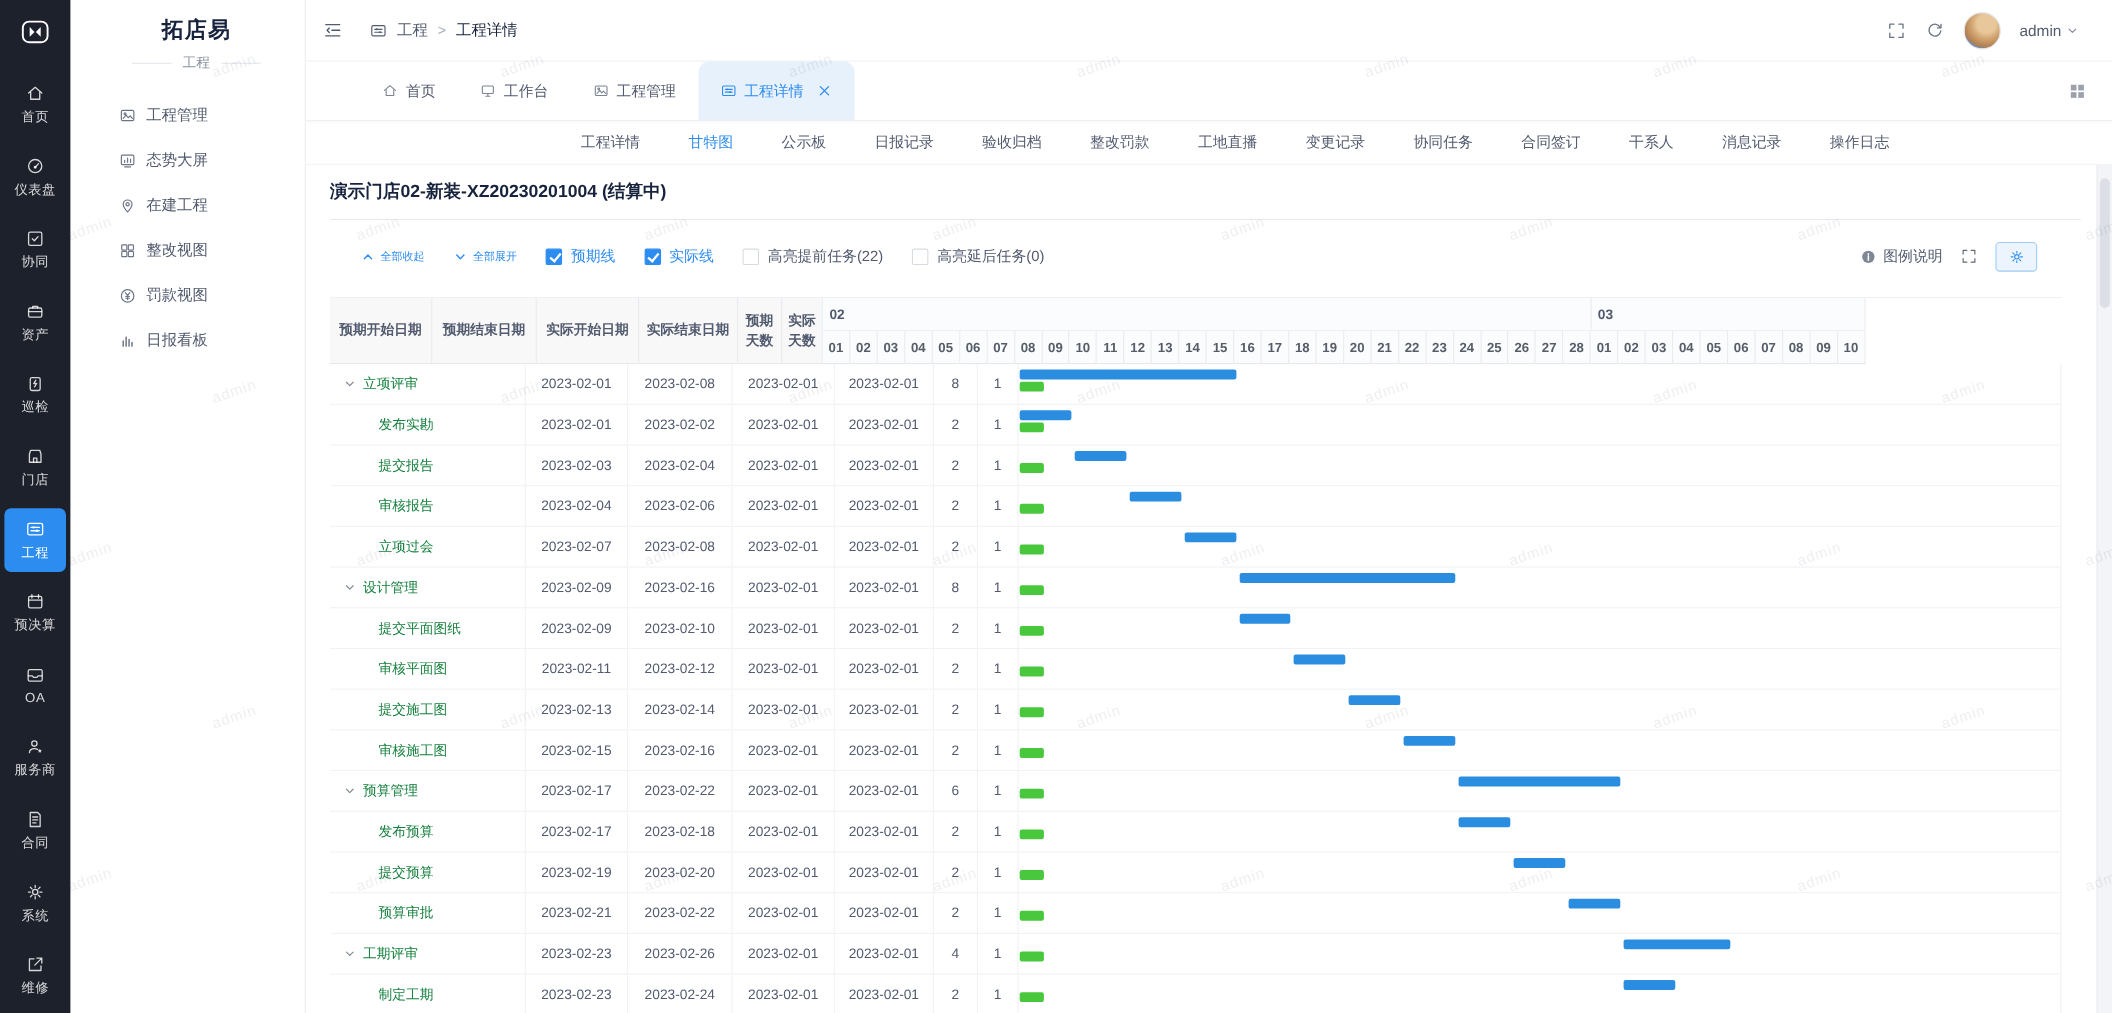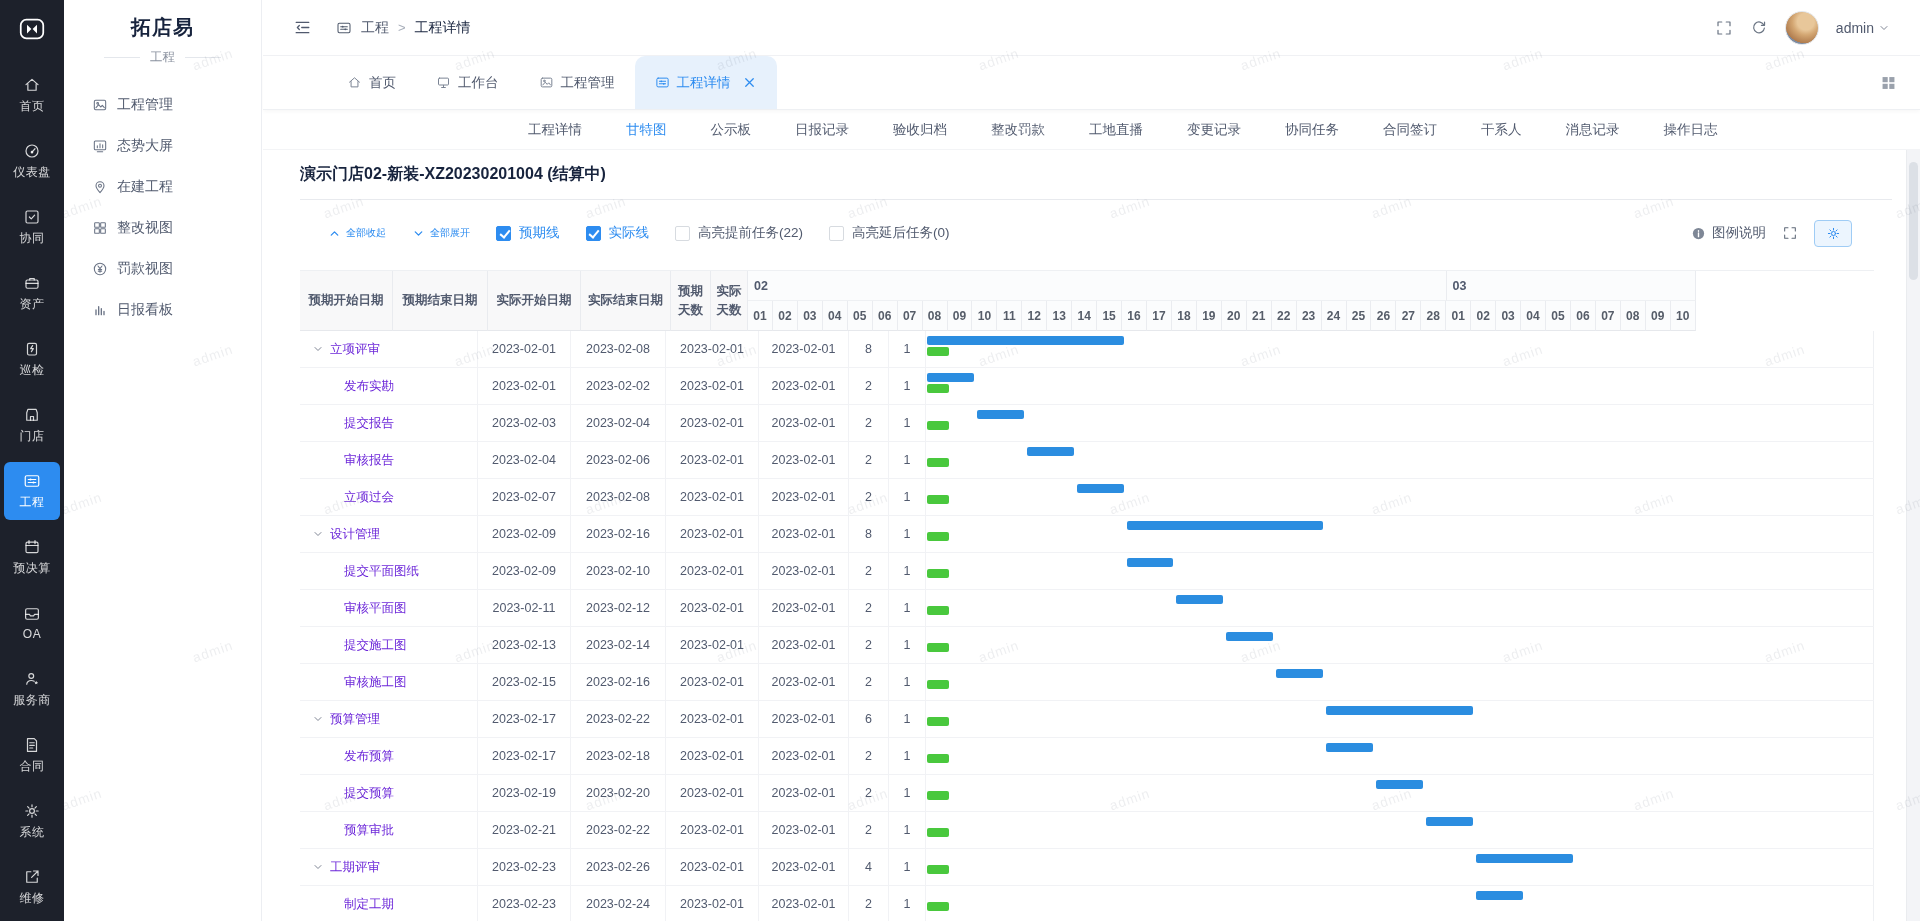--- a/index.html
+++ b/index.html
@@ -10,21 +10,21 @@
 
   
   .rail { position:absolute; left:0; top:0; bottom:0; width:64px; background:#1d212b; display:flex; flex-direction:column; align-items:center; z-index:2; }
   .rail-logo { height:58px; display:flex; align-items:center; justify-content:center; color:#fff; font-size:30px; width:100%; }
   .rail-item { width:56px; height:58px; margin-top:8px; border-radius:6px; display:flex; flex-direction:column; align-items:center; justify-content:center; color:rgba(255,255,255,.82); cursor:pointer; }
   .rail-item .ic-wrap { font-size:18px; margin-bottom:4px; }
   .rail-item .rail-label { font-size:12px; letter-spacing:.5px; }
   .rail-item.active { background:#2d8cf0; color:#fff; }
 
   
-  .sidebar { position:absolute; left:64px; top:0; bottom:0; width:198px; background:#fff; border-right:1px solid #eceef2; z-index:2; }
+  .sidebar { position:absolute; left:80px; top:0; bottom:0; width:198px; background:#fff; border-right:1px solid #eceef2; z-index:2; }
   .side-title { text-align:center; font-size:20px; font-weight:bold; color:#17233d; padding-top:14px; letter-spacing:1px; }
   .side-sub { display:flex; align-items:center; justify-content:center; gap:10px; margin-top:8px; color:#8a919f; font-size:12.5px; }
   .side-sub .line { width:36px; height:1px; background:#e4e7ec; }
   .side-menu { margin-top:18px; }
   .side-item { height:41px; display:flex; align-items:center; gap:9px; padding-left:28px; font-size:14px; color:#515a6e; cursor:pointer; }
   .side-item .ic-wrap { font-size:16px; color:#6b7486; }
 
   
   .main { position:absolute; left:263px; top:0; right:0; bottom:0; background:#fff; }
 
@@ -80,21 +80,21 @@
   .gh-cell { height:60px; display:flex; align-items:center; justify-content:center; text-align:center; font-weight:bold; font-size:12.5px; color:#515a6e; border-right:1px solid #e9ebef; border-bottom:1px solid #e6e8ec; line-height:1.45; padding:0 2px; }
   .gh-cell.name { justify-content:flex-start; padding-left:12px; gap:9px; }
   .gh-cell.name .ic-wrap { font-size:15px; color:#39414e; }
   .gh-right { background:#fbfcfd; }
   .gh-months, .gh-days { display:flex; height:30px; }
   .gm-cell { border-right:1px solid #eaecf0; border-bottom:1px solid #eef0f3; font-weight:bold; font-size:12.5px; color:#515a6e; display:flex; align-items:center; padding-left:6px; }
   .gd-cell { border-right:1px solid #eaecf0; border-bottom:1px solid #e6e8ec; font-weight:bold; font-size:12px; color:#565d69; display:flex; align-items:center; justify-content:center; }
 
   .grow { display:flex; height:37px; border-bottom:1px solid #f1f2f5; }
   .gb-cell { display:flex; align-items:center; justify-content:center; font-size:12.5px; color:#515a6e; border-right:1px solid #f1f2f5; }
-  .gb-cell.name { justify-content:flex-start; color:#6d28d9; gap:6px; }
+  .gb-cell.name { justify-content:flex-start; color:#15803d; gap:6px; }
   .gb-cell.name .caret { font-size:12px; color:#808695; cursor:pointer; display:inline-flex; }
   .lane { position:relative; border-right:1px solid #eef0f3; }
   .bar { position:absolute; height:9px; border-radius:2px; }
   .bar-exp { top:5px; }
   .bar-act { top:16px; }
 
   
   .vscroll { position:absolute; right:0; top:150px; bottom:0; width:14px; background:#f3f4f7; border-left:1px solid #eaecef; }
   .vthumb { position:absolute; left:2px; right:2px; top:12px; height:118px; border-radius:6px; background:#dcе0e6; background:#dce0e6; }
 

